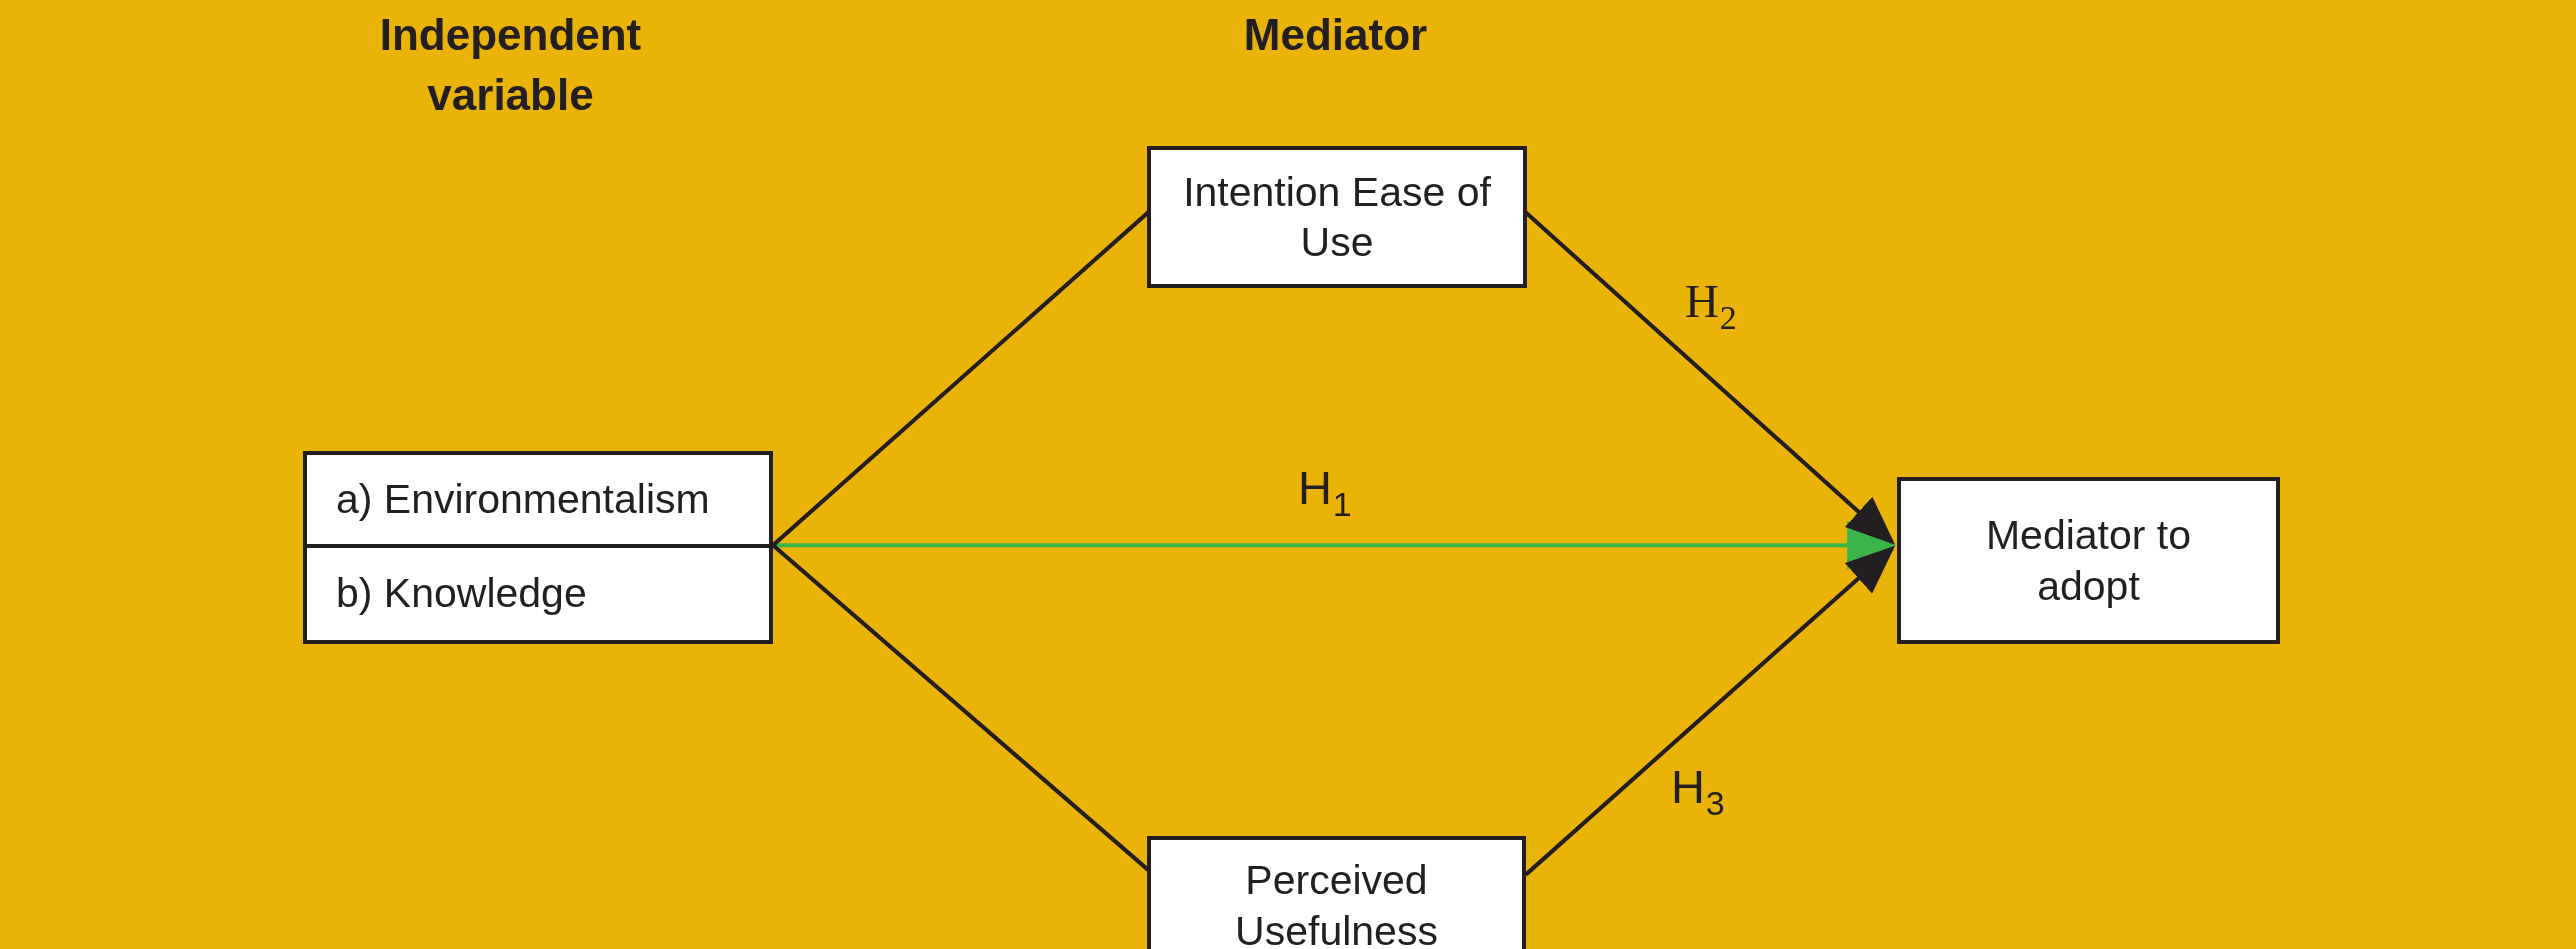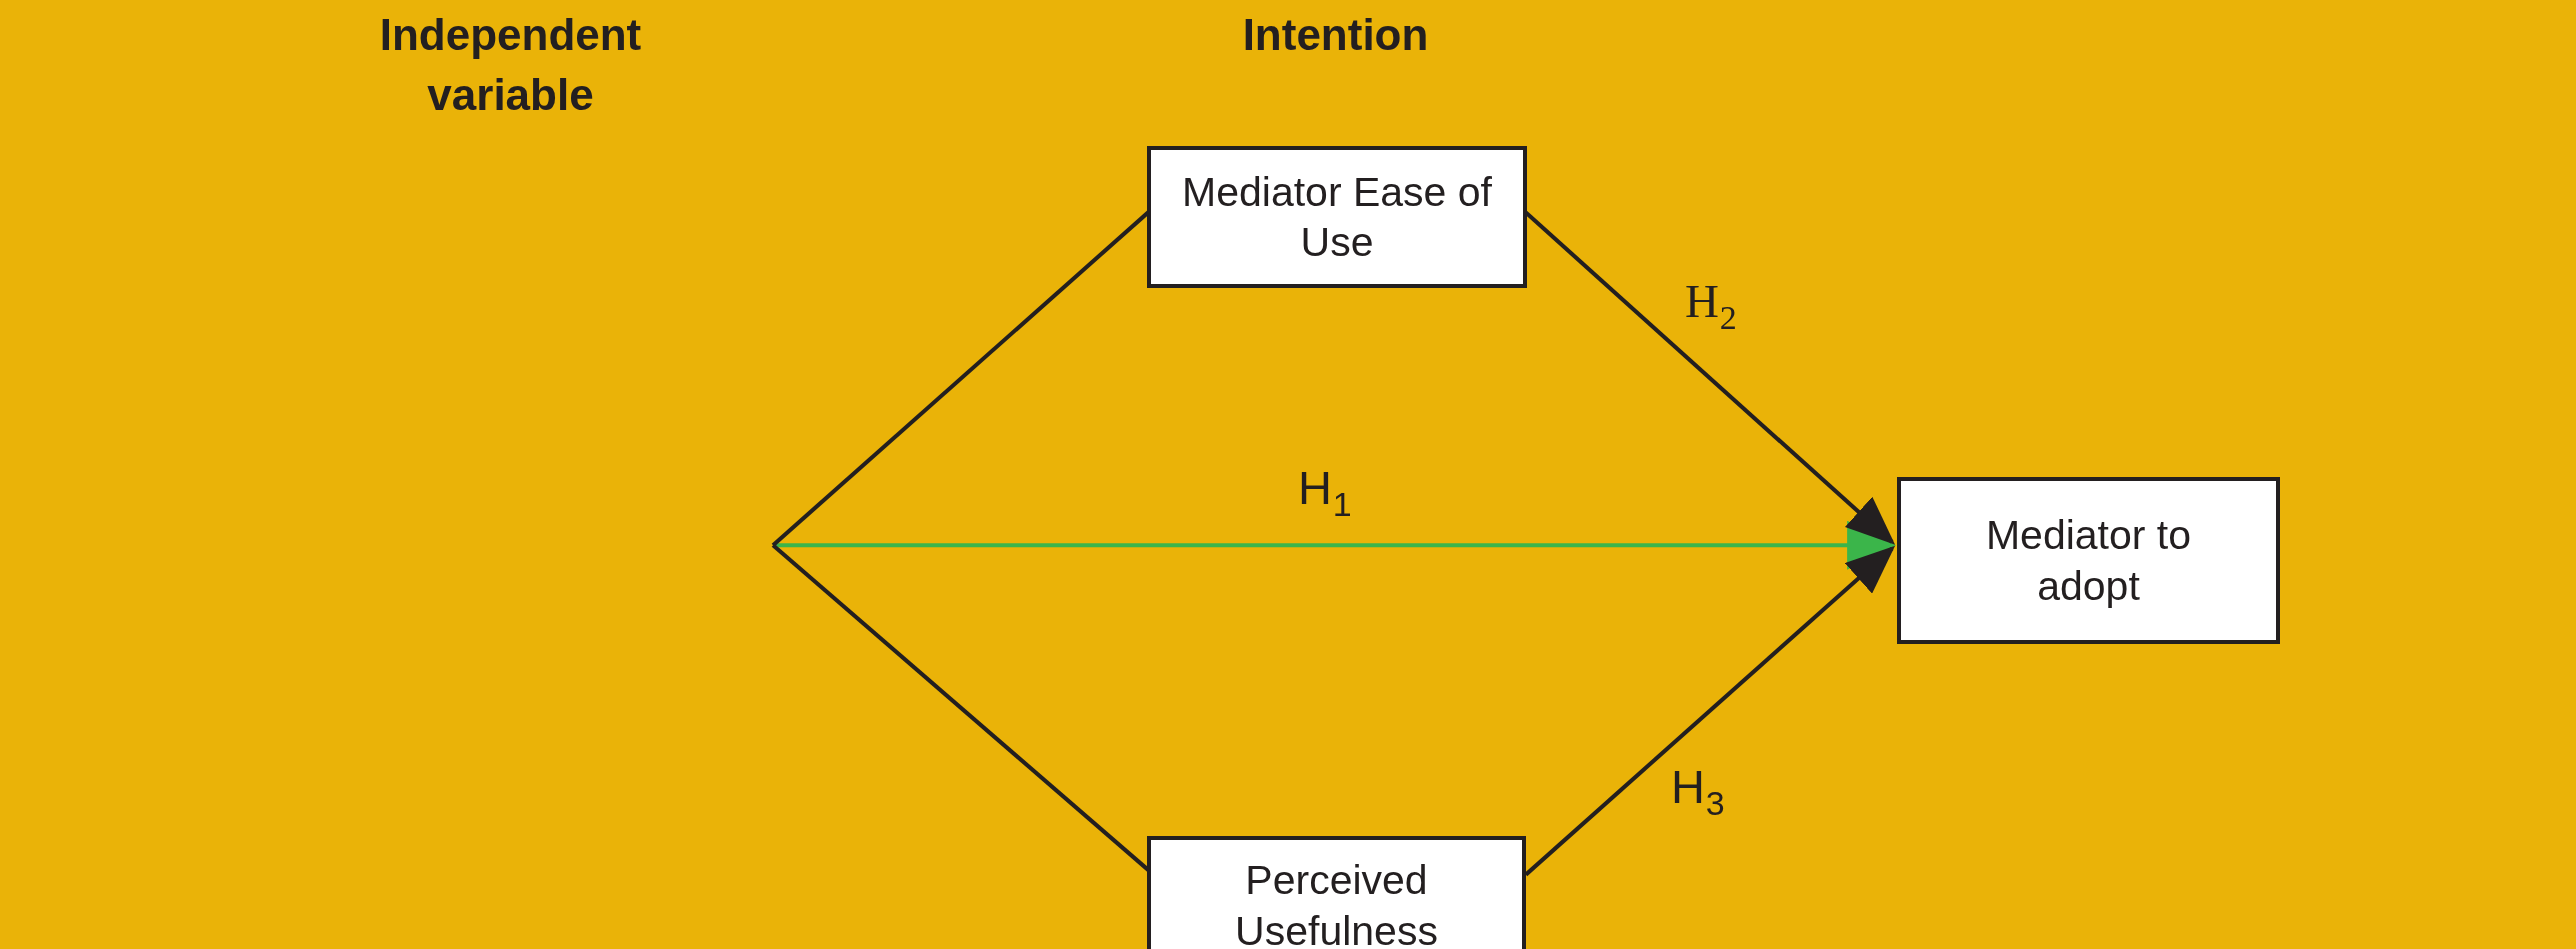--- a/index.html
+++ b/index.html
@@ -64,25 +64,33 @@
     <line class="ln" x1="945" y1="667" x2="1406" y2="258"></line>
 
     <line class="ln" x1="1866" y1="260" x2="2314" y2="663" marker-end="url(#ah-black)"></line>
 
     <line class="ln" x1="945" y1="667" x2="1406" y2="1066"></line>
 
     <line class="ln" x1="1866" y1="1070" x2="2314" y2="671" marker-end="url(#ah-black)"></line>
   </svg>
 
   <div class="col-header" style="left:298px;top:4.9px;">Independent variable</div>
-  <div class="col-header" style="left:1123px;top:4.9px;">Intention</div>
+  <div class="col-header" style="left:1123px;top:4.9px;">Mediator</div>
 
+  <div class="node-box iv-box" style="left:303px;top:451px;width:470px;height:193px;">
+    <div class="iv-cell first">
+      <span>a) Environmentalism</span>
+    </div>
+    <div class="iv-cell second">
+      <span>b) Knowledge</span>
+    </div>
+  </div>
 
   <div class="node-box center-box" style="left:1147px;top:146px;width:380px;height:142px;">
-    <span class="wrap" style="max-width:327px;">Mediator Ease of Use</span>
+    <span class="wrap" style="max-width:327px;">Intention Ease of Use</span>
   </div>
 
   <div class="node-box center-box" style="left:1147px;top:804px;width:379px;height:139px;margin-top:32px;">
     <span class="wrap" style="max-width:311px;">Perceived Usefulness</span>
   </div>
 
   <div class="node-box center-box" style="left:1897px;top:477px;width:383px;height:167px;">
     <span class="wrap" style="max-width:254px;">Mediator to adopt</span>
   </div>
 

